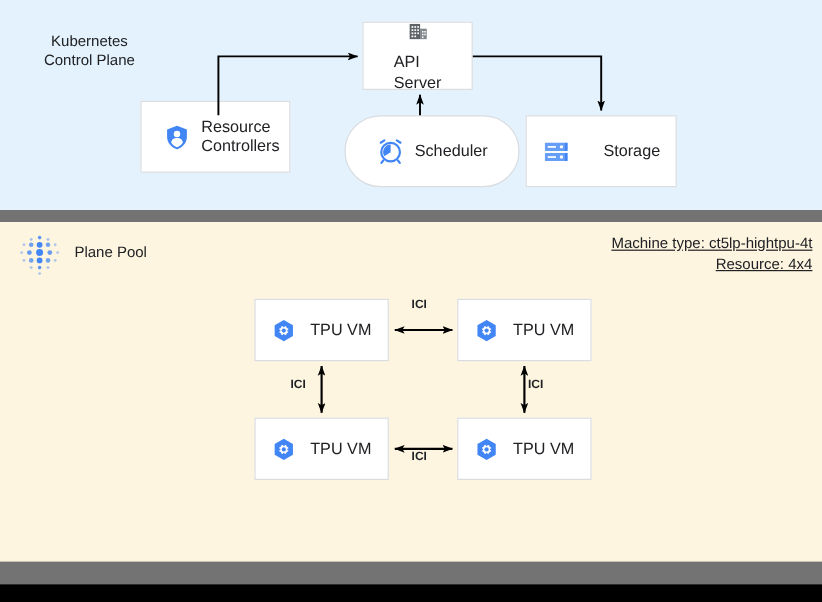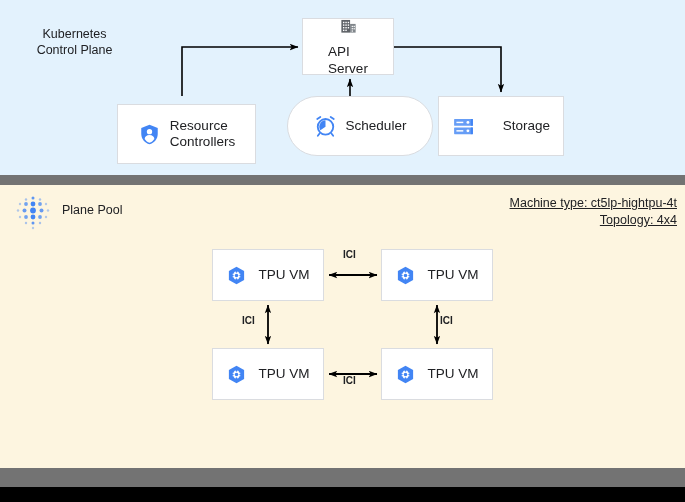--- a/index.html
+++ b/index.html
@@ -96,21 +96,21 @@
     white-space: pre-line;
   }
   .icon-wrap {
     flex: 0 0 auto;
     display: block;
     line-height: 0;
   }
 
   
   #box-api-server   { left: 302px; top: 18px;  width: 92px;  height: 57px; flex-direction: column; }
-  #box-resource-ctl { left: 117px; top: 104px;  width: 139px; height: 60px; }
+  #box-resource-ctl { left: 117px; top: 84px;  width: 125px; height: 60px; justify-content: flex-end; }
   #box-scheduler    { left: 287px; top: 96px;  width: 146px; height: 60px; border-radius: 30px; }
   #box-storage      { left: 438px; top: 96px;  width: 126px; height: 60px; gap: 28px; }
 
   
   .tpu-box { width: 112px; height: 52px; gap: 11px; }
   #box-tpu-0 { left: 212px; top: 249px; }
   #box-tpu-1 { left: 381px; top: 249px; }
   #box-tpu-2 { left: 212px; top: 348px; }
   #box-tpu-3 { left: 381px; top: 348px; }
 
@@ -254,21 +254,21 @@
 
         <circle cx="19" cy="34" r="1.2" opacity="0.4"></circle>
       </g>
     </svg>
   </span>
 
   <div id="node-pool-title">Plane Pool</div>
 
   <div id="machine-info">
     <div>Machine type: ct5lp-hightpu-4t</div>
-    <div>Topology: 4x4</div>
+    <div>Resource: 4x4</div>
   </div>
 
   <div class="node-box tpu-box" id="box-tpu-0">
     <span class="icon-wrap">
       <svg width="21" height="21" viewBox="0 0 24 24">
         <path d="M12 1.9 L20.7 6.95 V17.05 L12 22.1 L3.3 17.05 V6.95 Z" fill="#4285f4"></path>
         <circle cx="12" cy="12" r="4.5" fill="#ffffff"></circle>
         <circle cx="12" cy="12" r="2.0" fill="#4285f4"></circle>
         <g fill="#4285f4">
           <rect x="11.25" y="6.5" width="1.5" height="2.2"></rect>

